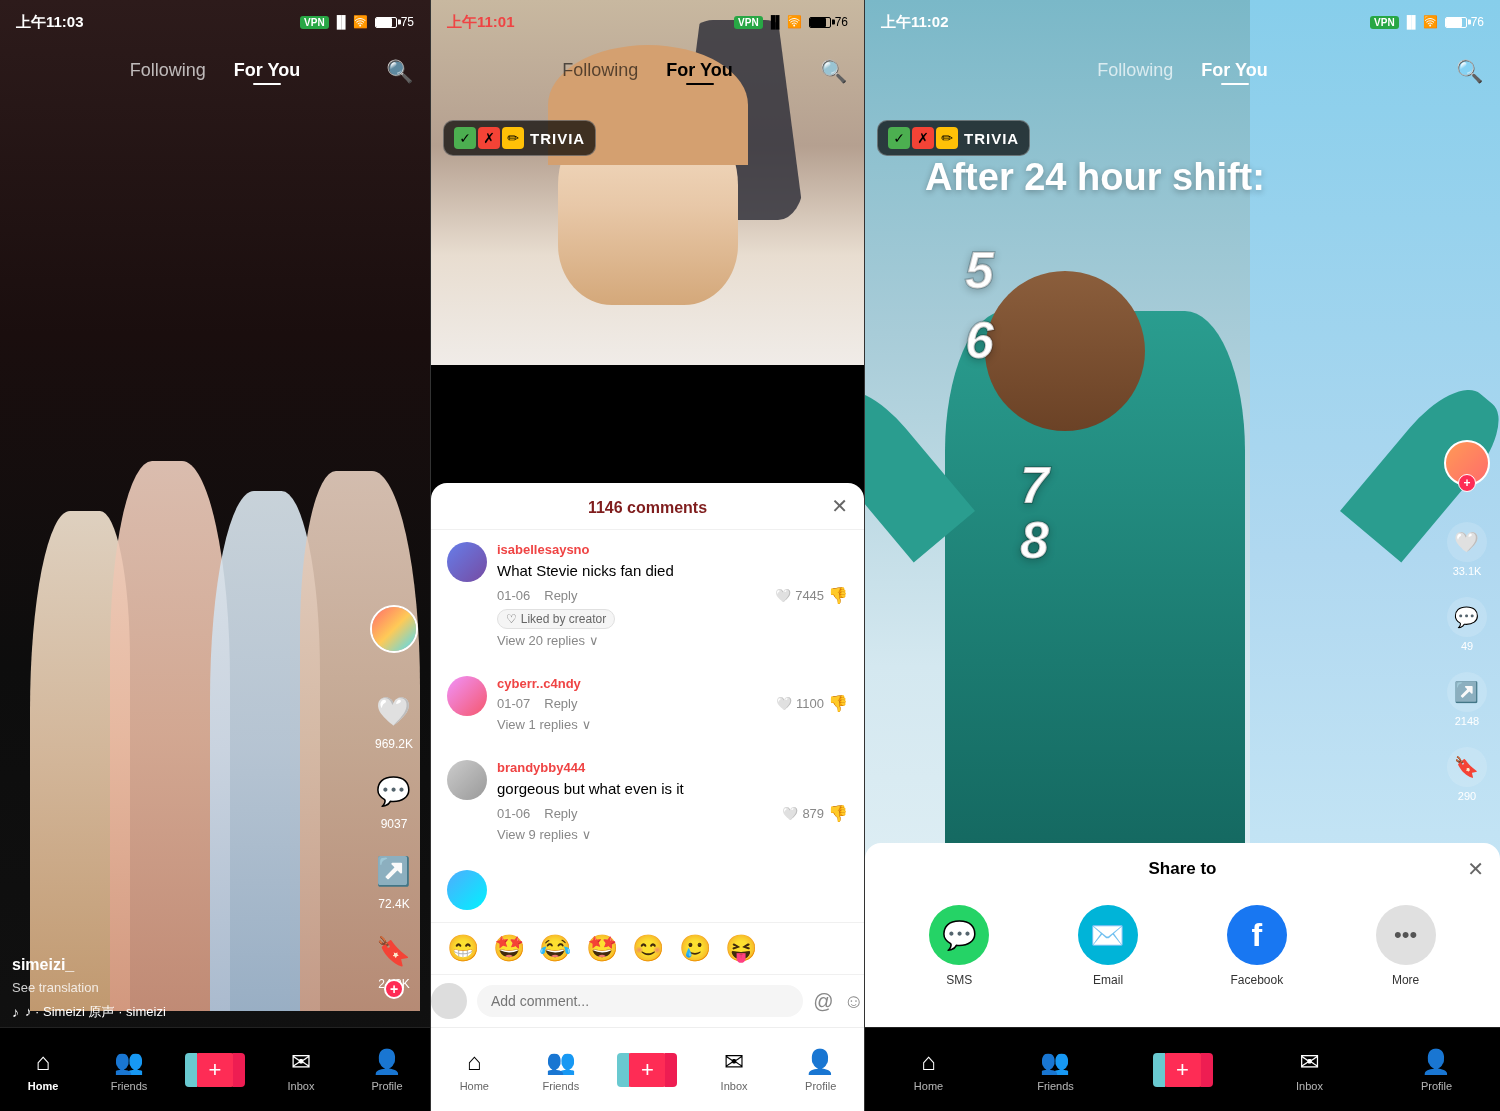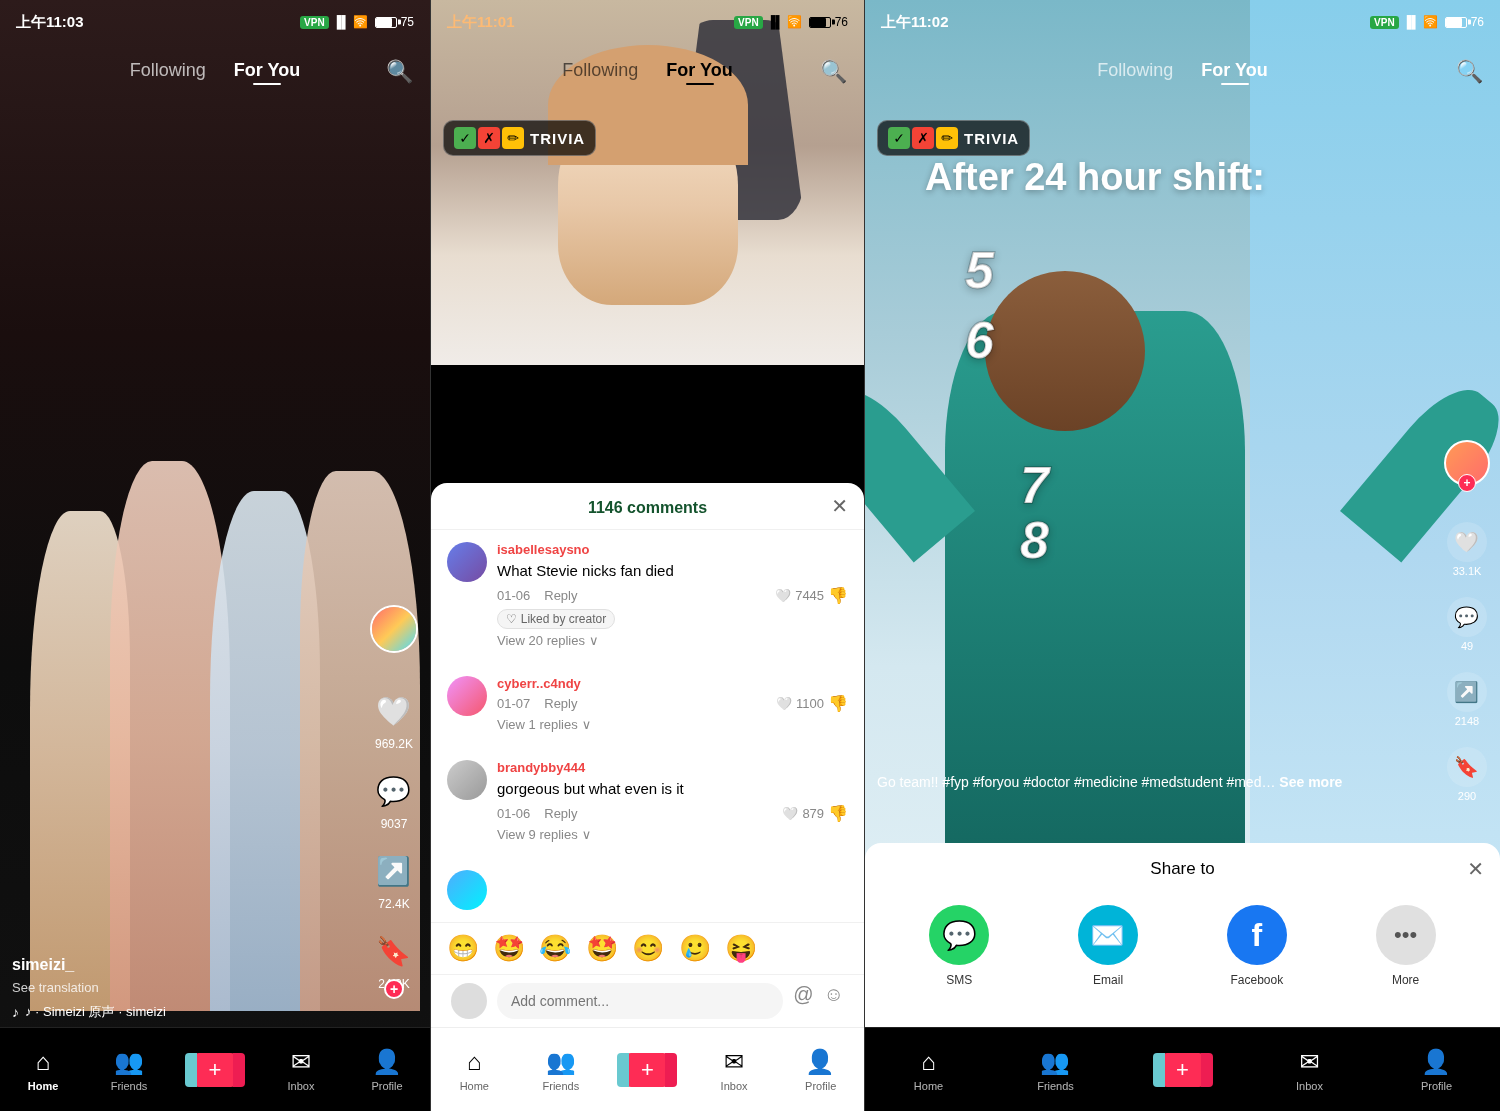--- a/index.html
+++ b/index.html
@@ -403,21 +403,21 @@
       display: flex;
       align-items: center;
       justify-content: center;
       padding: 16px 16px 12px;
       border-bottom: 1px solid #f0f0f0;
       position: relative;
     }
     .comments-title {
       font-size: 16px;
       font-weight: 600;
-      color: #14532d;
+      color: #7f1d1d;
     }
     .comments-close {
       position: absolute;
       right: 16px;
       top: 50%;
       transform: translateY(-50%);
       font-size: 20px;
       color: #666;
       cursor: pointer;
       line-height: 1;
@@ -517,21 +517,22 @@
       overflow-x: auto;
     }
     .emoji-btn {
       font-size: 26px;
       cursor: pointer;
     }
 
     
     .comment-input-row {
       display: flex;
-      padding: 8px 20px;
+      align-items: center;
+      padding: 8px 0;
       gap: 10px;
       border-top: 1px solid #f0f0f0;
     }
     .comment-input-avatar {
       width: 36px;
       height: 36px;
       border-radius: 50%;
       background: #ddd;
       flex-shrink: 0;
     }
@@ -565,21 +566,21 @@
     }
     .share-header {
       display: flex;
       align-items: center;
       justify-content: center;
       padding: 16px;
       position: relative;
     }
     .share-title {
       font-size: 17px;
-      font-weight: 400;
+      font-weight: 700;
       color: #000;
     }
     .share-close {
       position: absolute;
       right: 16px;
       top: 50%;
       transform: translateY(-50%);
       font-size: 20px;
       color: #666;
       cursor: pointer;
@@ -795,21 +796,21 @@
   <div class="video-bg video-bg-middle" style="height:365px;">
 
     <div style="position:absolute;right:60px;top:20px;width:130px;height:200px;background:rgba(50,50,60,0.85);border-radius:30% 30% 20% 20%;clip-path:polygon(20% 0%,80% 0%,100% 100%,0% 100%);z-index:3;"></div>
 
     <div style="position:absolute;bottom:60px;left:50%;transform:translateX(-50%);width:180px;height:200px;background:linear-gradient(180deg,#f5e0c8,#e8c8a8,#d4a87a);border-radius:40% 40% 30% 30%;z-index:3;"></div>
 
     <div style="position:absolute;bottom:200px;left:50%;transform:translateX(-50%);width:200px;height:120px;background:#d4a070;border-radius:50% 50% 0 0;z-index:3;"></div>
   </div>
 
   <div class="status-bar" style="color:#000;">
-    <span class="status-time" style="color:#fdba74;">上午11:01</span>
+    <span class="status-time" style="color:#ef4444;">上午11:01</span>
     <div class="status-icons" style="color:#000;">
       <span class="status-badge">VPN</span>
       <span>▐▌</span>
       <span>🛜</span>
       <span class="battery-bar" style="color:#000;">
           <div class="battery-fill" style="background:#000;"></div>
         </span>
       <span>76</span>
     </div>
   </div>
@@ -1027,24 +1028,20 @@
       <div class="r-action-icon">↗️</div>
       <span class="r-action-count">2148</span>
     </div>
     <div class="r-action-item">
       <div class="r-action-icon">🔖</div>
       <span class="r-action-count">290</span>
     </div>
   </div>
 
   <div class="bottom-info" style="bottom:310px;">
-    <div class="video-desc">
-      <span>Go team!! #fyp #foryou #doctor #medicine #medstudent #med…</span>
-      <span class="see-more">See more</span>
-    </div>
   </div>
 
   <div class="share-overlay">
     <div class="share-header">
       <span class="share-title">Share to</span>
       <span class="share-close">✕</span>
     </div>
     <div class="share-icons-row">
       <div class="share-icon-item">
         <div class="share-icon-circle green">💬</div>

